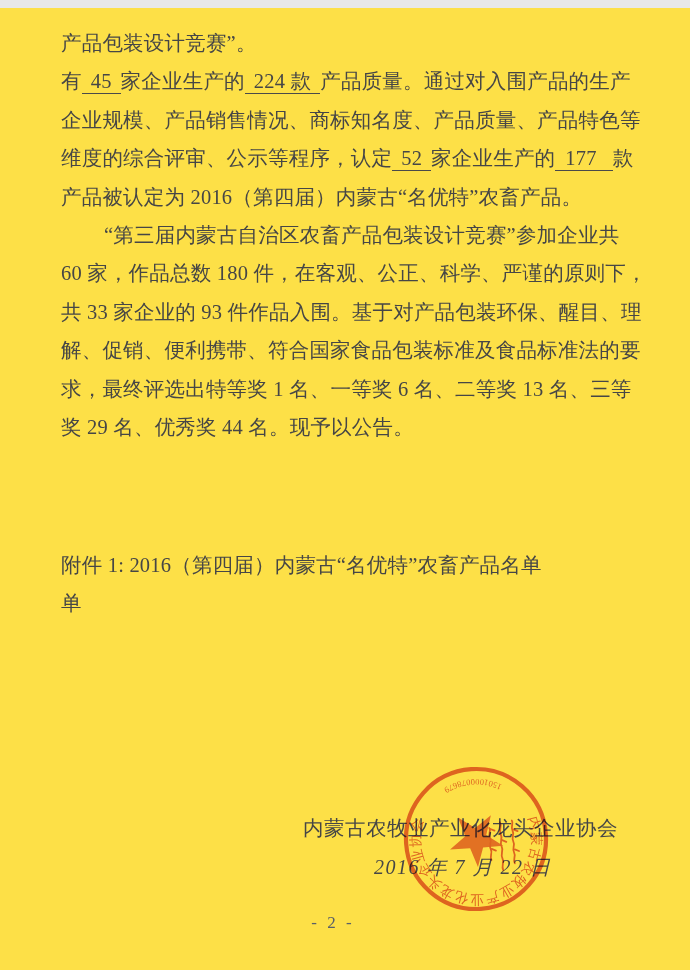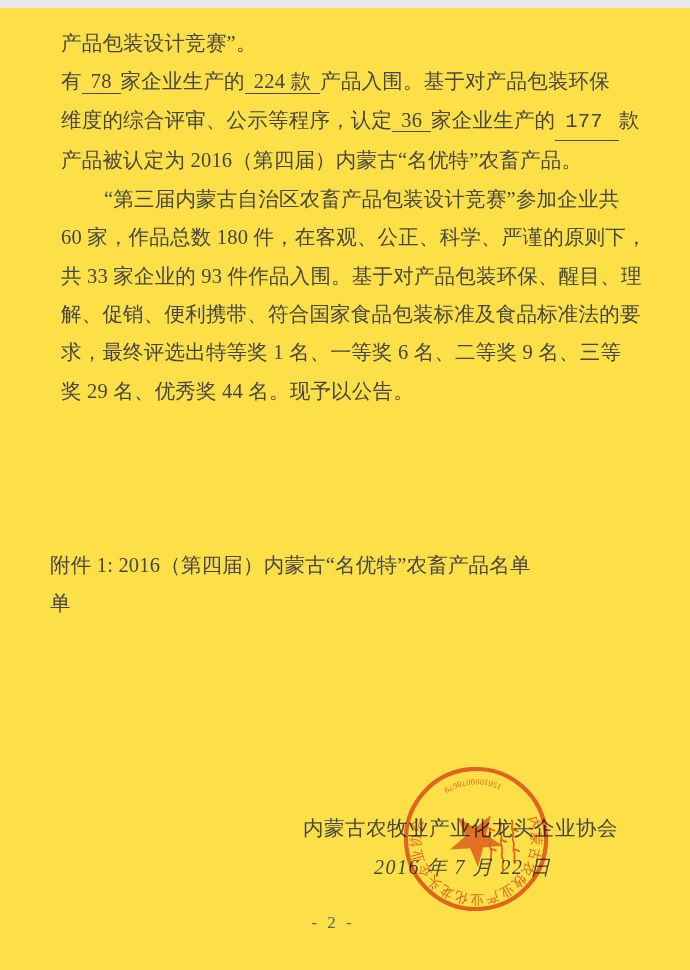--- a/index.html
+++ b/index.html
@@ -14,23 +14,23 @@
     font-size:20.5px; line-height:38.4px; letter-spacing:0.2px;
   }
   .line { white-space:nowrap; }
   .indent { padding-left:43px; }
   .u {
     display:inline-block;
     border-bottom:1.4px solid #4a4a4a;
     padding:0 9px;
     line-height:1.05;
   }
-  .u.wide { padding:0 16px 8px 10px;font-family:Liberation Mono, monospace; }
+  .u.wide { padding:0 16px 0 10px; }
   .attachments {
-    position:absolute; left:50px; top:538px;
+    position:absolute; left:61px; top:538px;
     font-size:20.5px; line-height:38.4px; letter-spacing:0.2px;
   }
   .signature-org {
     position:absolute; left:303px; top:806px;
     font-size:20.5px; letter-spacing:0.5px; white-space:nowrap;
   }
   .signature-date {
     position:absolute; left:374px; top:846px;
     font-size:20px; letter-spacing:1.5px; white-space:nowrap;font-style:italic;
   }
@@ -46,28 +46,29 @@
   }
   .seal text { font-family:"Liberation Serif","DejaVu Serif",serif; }
 </style>
 </head>
 <body>
 
 <div class="page">
 
   <div class="body-text">
     <div class="line">产品包装设计竞赛”。</div>
-    <div class="line"><span>有</span><span class="u">78</span><span>家企业生产的</span><span class="u">224 款</span><span>产品入围。基于对产品包装环保</span></div>
-    <div class="line"><span>维度的综合评审、公示等程序，认定</span><span class="u">36</span><span>家企业生产的</span><span class="u wide">177</span><span>款</span></div>
+    <div class="line"><span>有</span><span class="u">45</span><span>家企业生产的</span><span class="u">224 款</span><span>产品质量。通过对入围产品的生产</span></div>
+    <div class="line">企业规模、产品销售情况、商标知名度、产品质量、产品特色等</div>
+    <div class="line"><span>维度的综合评审、公示等程序，认定</span><span class="u">52</span><span>家企业生产的</span><span class="u wide">177</span><span>款</span></div>
     <div class="line">产品被认定为 2016（第四届）内蒙古“名优特”农畜产品。</div>
     <div class="line indent">“第三届内蒙古自治区农畜产品包装设计竞赛”参加企业共</div>
     <div class="line">60 家，作品总数 180 件，在客观、公正、科学、严谨的原则下，</div>
     <div class="line">共 33 家企业的 93 件作品入围。基于对产品包装环保、醒目、理</div>
     <div class="line">解、促销、便利携带、符合国家食品包装标准及食品标准法的要</div>
-    <div class="line">求，最终评选出特等奖 1 名、一等奖 6 名、二等奖 9 名、三等</div>
+    <div class="line">求，最终评选出特等奖 1 名、一等奖 6 名、二等奖 13 名、三等</div>
     <div class="line">奖 29 名、优秀奖 44 名。现予以公告。</div>
   </div>
 
   <div class="attachments">
     <div class="line">附件 1: 2016（第四届）内蒙古“名优特”农畜产品名单</div>
     <div class="line">单</div>
   </div>
 
   <div class="signature-org">内蒙古农牧业产业化龙头企业协会</div>
 

